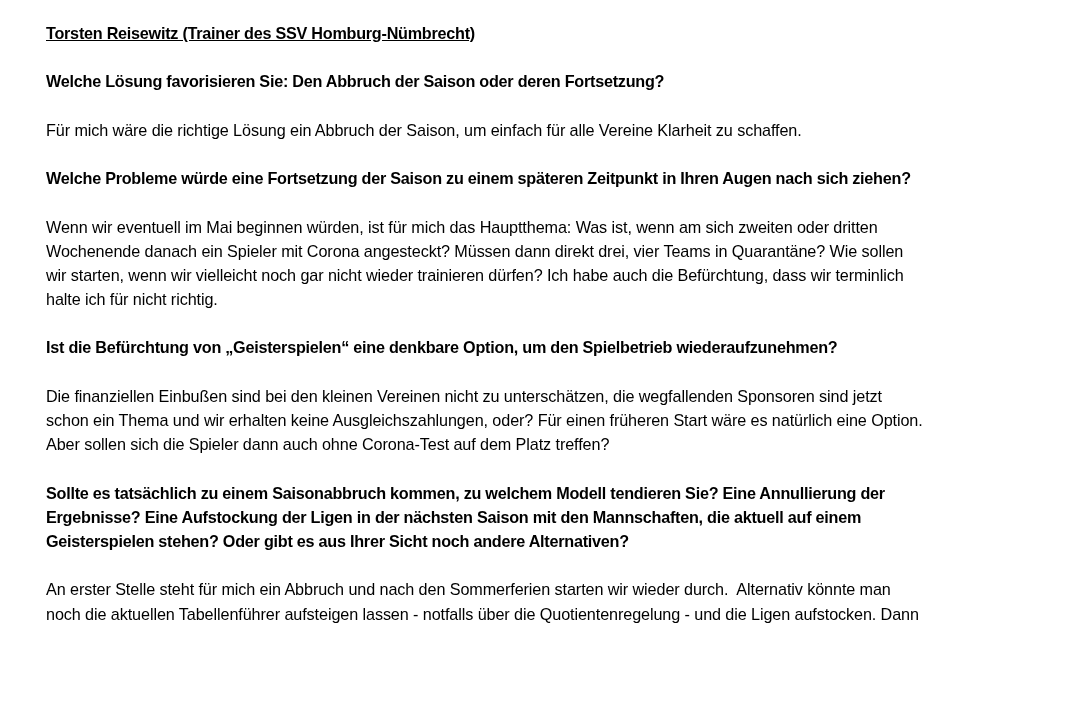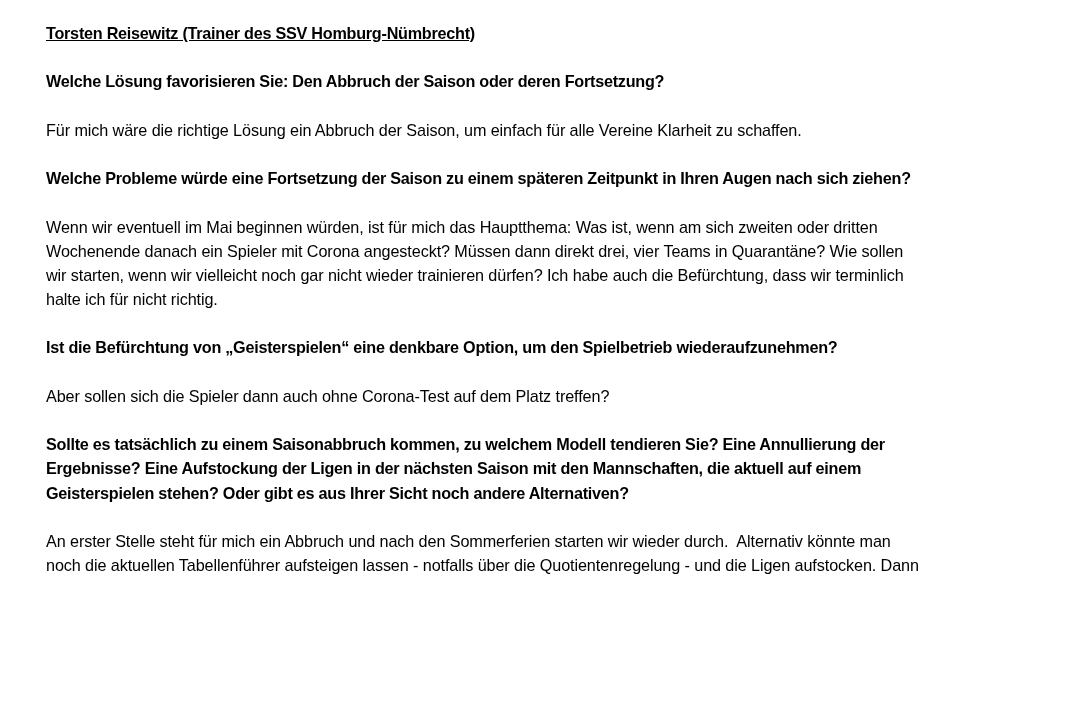--- a/index.html
+++ b/index.html
@@ -52,20 +52,22 @@
     <div class="line">Wenn wir eventuell im Mai beginnen würden, ist für mich das Hauptthema: Was ist, wenn am sich zweiten oder dritten</div>
     <div class="line">Wochenende danach ein Spieler mit Corona angesteckt? Müssen dann direkt drei, vier Teams in Quarantäne? Wie sollen</div>
     <div class="line">wir starten, wenn wir vielleicht noch gar nicht wieder trainieren dürfen? Ich habe auch die Befürchtung, dass wir terminlich</div>
     <div class="line">halte ich für nicht richtig.</div>
   </div>
   <div class="gap"></div>
 
   <div>
     <div class="line bold">Ist die Befürchtung von „Geisterspielen“ eine denkbare Option, um den Spielbetrieb wiederaufzunehmen?</div>
     <div class="gap"></div>
+    <div class="line">Die finanziellen Einbußen sind bei den kleinen Vereinen nicht zu unterschätzen, die wegfallenden Sponsoren sind jetzt</div>
+    <div class="line">schon ein Thema und wir erhalten keine Ausgleichszahlungen, oder? Für einen früheren Start wäre es natürlich eine Option.</div>
     <div class="line">Aber sollen sich die Spieler dann auch ohne Corona-Test auf dem Platz treffen?</div>
   </div>
   <div class="gap"></div>
 
   <div>
     <div class="line bold">Sollte es tatsächlich zu einem Saisonabbruch kommen, zu welchem Modell tendieren Sie? Eine Annullierung der</div>
     <div class="line bold">Ergebnisse? Eine Aufstockung der Ligen in der nächsten Saison mit den Mannschaften, die aktuell auf einem</div>
     <div class="line bold">Geisterspielen stehen? Oder gibt es aus Ihrer Sicht noch andere Alternativen?</div>
     <div class="gap"></div>
     <div class="line">An erster Stelle steht für mich ein Abbruch und nach den Sommerferien starten wir wieder durch.  Alternativ könnte man</div>

